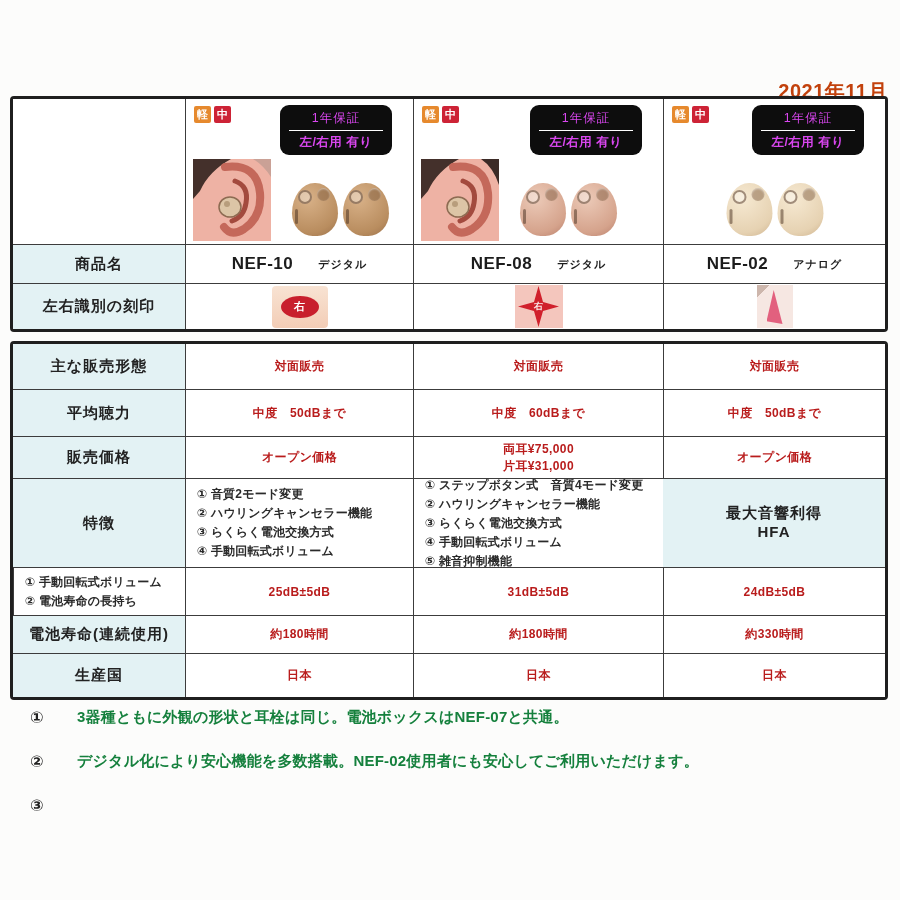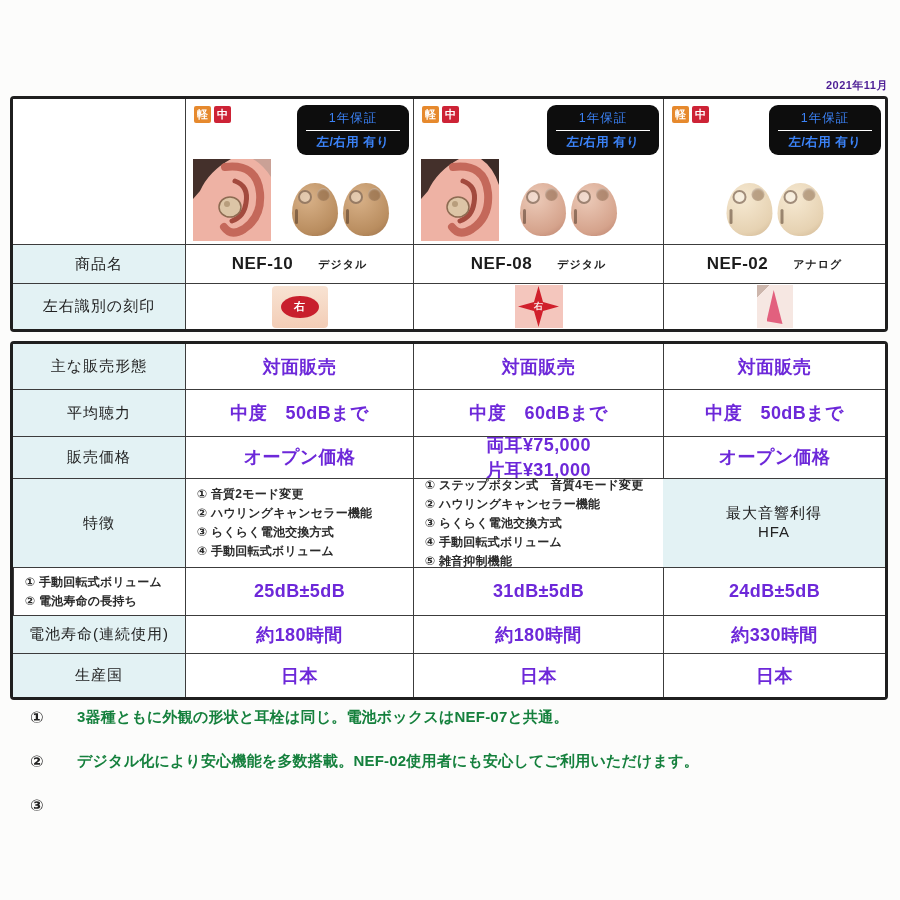--- a/index.html
+++ b/index.html
@@ -4,21 +4,21 @@
 <style>
   html,body{margin:0;padding:0;}
   body{
     width:900px;height:900px;position:relative;
     background:#fcfcfb;
     font-family:"Liberation Sans","DejaVu Sans",sans-serif;
     color:#1c1c1c;
   }
   .date{
     position:absolute;top:78px;right:12px;
-    font-size:11px;font-weight:bold;letter-spacing:.5px;color:#4c1d95;
+    font-size:20px;font-weight:bold;letter-spacing:.5px;color:#c2410c;
   }
   
   .cmp-table{
     position:absolute;left:10px;
     display:grid;
     grid-template-columns:172px 228px 250px 222px;
     border:3px solid #1f1f1f;border-radius:4px;
     background:#fff;
   }
   #table-photos{top:96px;grid-template-rows:145px 39px 46px;}
@@ -26,37 +26,37 @@
   .t-cell{
     border-left:1px solid #3c3c3c;border-top:1px solid #3c3c3c;
     background:#fff;box-sizing:border-box;
     display:flex;align-items:center;justify-content:center;
     overflow:hidden;
   }
   .fc{border-left:none;}
   .fr{border-top:none;}
   .label-cell{
     background:#e3f2f4;
-    font-size:15px;font-weight:normal;color:#222;letter-spacing:1px;
+    font-size:15px;font-weight:bold;color:#222;letter-spacing:1px;
     flex-direction:column;line-height:1.25;
   }
-  .value-cell{font-size:18px;font-weight:bold;color:#6d28d9;letter-spacing:.4px;}
+  .value-cell{font-size:12px;font-weight:bold;color:#b91c1c;letter-spacing:.4px;}
   
   .photo-cell{position:relative;}
   .mini-badges{position:absolute;top:7px;left:8px;display:flex;gap:3px;}
   .mini-badge{
     width:17px;height:17px;border-radius:2px;color:#fff;
     font-size:11px;font-weight:bold;
     display:flex;align-items:center;justify-content:center;
   }
   .badge-light{background:#e6892d;}
   .badge-mid{background:#cd2336;}
   .warranty{
-    position:absolute;top:6px;right:4px;width:112px;
-    background:#0d0d0d;border-radius:9px;color:#3b82f6;
+    position:absolute;top:6px;right:21px;width:112px;
+    background:#0d0d0d;border-radius:9px;color:#d946ef;
     text-align:center;padding:3px 0 2px;
   }
   .warranty .w1{display:block;margin:0 9px;padding:2px 0 3px;border-bottom:1.5px solid #fff;font-size:12.5px;letter-spacing:1px;}
   .warranty .w2{display:block;padding:3px 0 2px;font-size:12.5px;font-weight:bold;letter-spacing:.5px;}
   .ear-photo{position:absolute;left:7px;bottom:3px;}
   .aids{position:absolute;bottom:8px;left:106px;display:flex;gap:5px;}
   .aids.centered{left:50%;transform:translateX(-50%);}
   .aid{position:relative;width:46px;height:53px;border-radius:50% 50% 46% 46% / 58% 58% 44% 44%;}
   .aid.tan{background:radial-gradient(circle at 35% 30%,#d8b188,#b98d5f 70%,#9a704a);}
   .aid.pink{background:radial-gradient(circle at 35% 30%,#eccab8,#d5a38c 70%,#b97f6c);}

